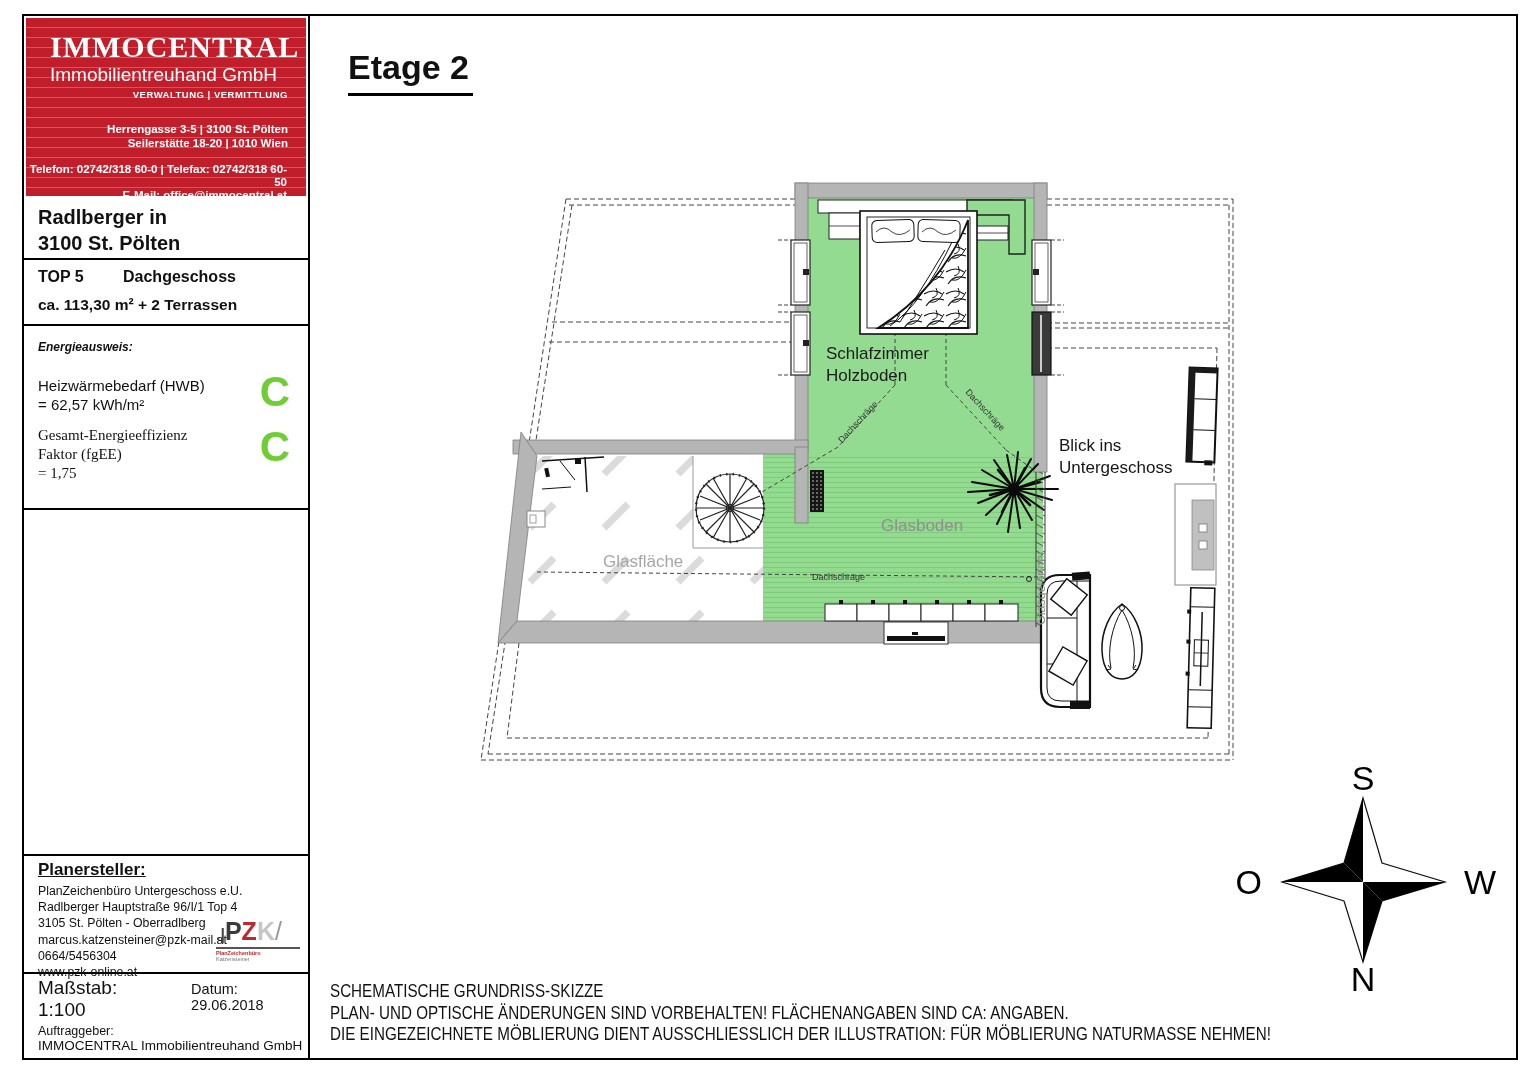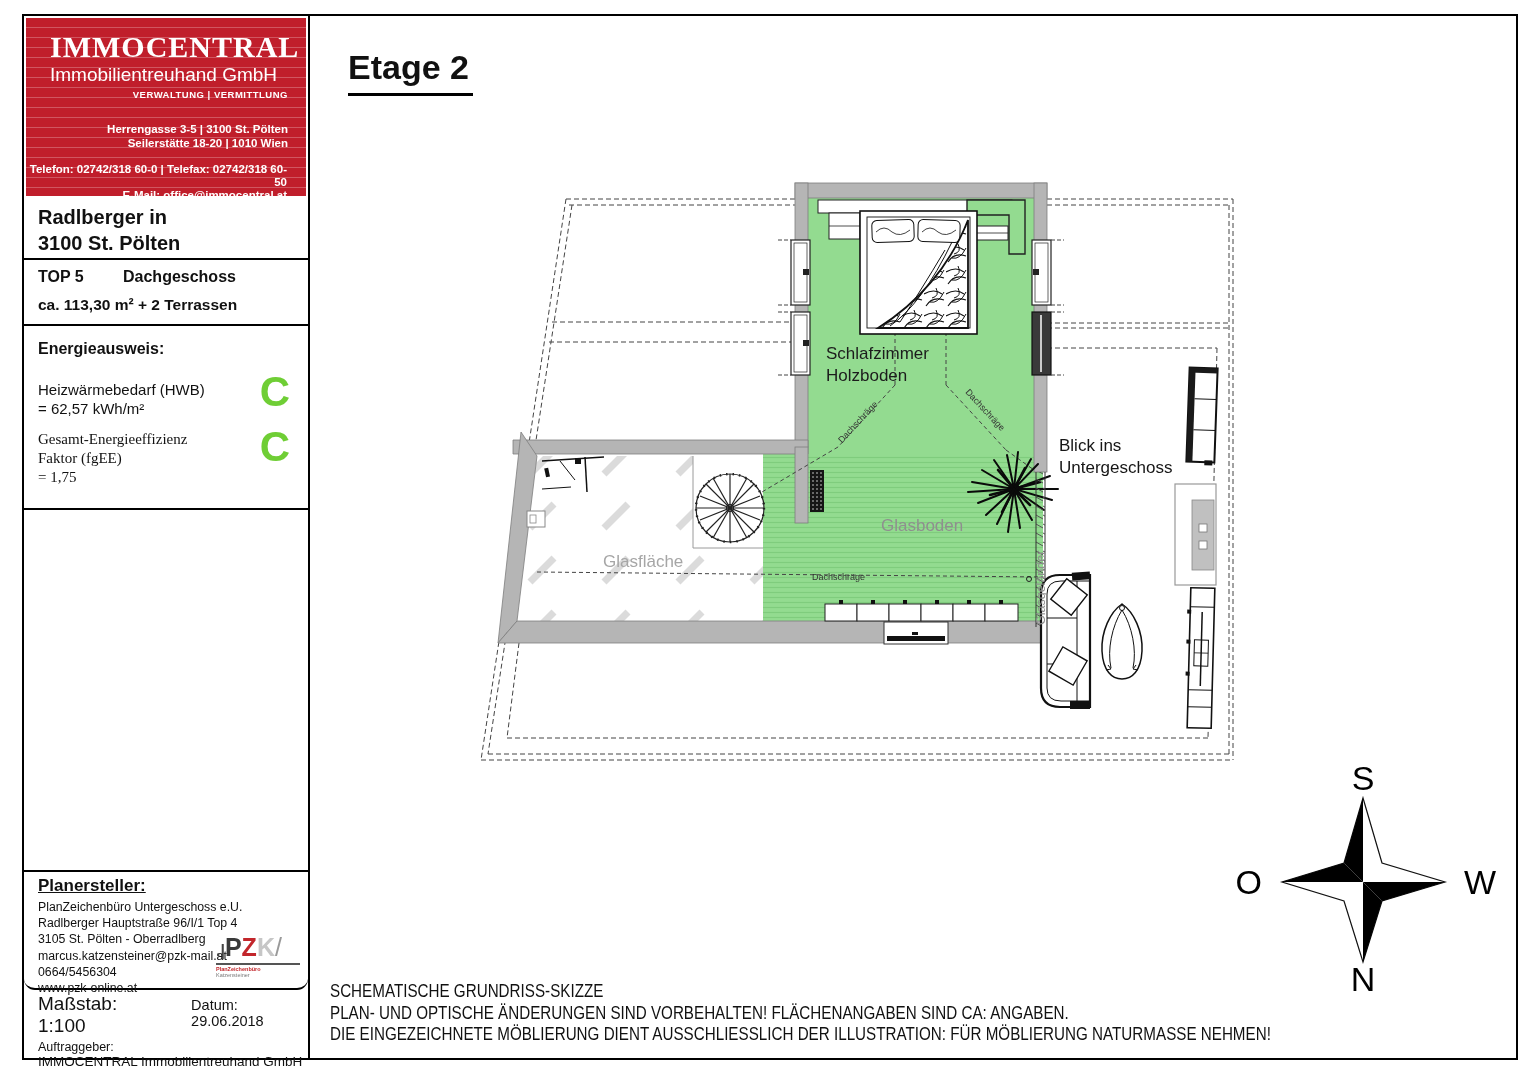--- a/index.html
+++ b/index.html
@@ -17,36 +17,36 @@
   .brand-sub{font-size:19px;padding:0 0 0 24px;}
   .brand-tag{font-size:9.5px;font-weight:bold;text-align:right;padding:3px 18px 0 0;letter-spacing:.5px;}
   .addr{font-size:11.5px;font-weight:bold;text-align:right;padding-right:18px;line-height:14px;}
   .addr1{margin-top:22px;}
   .contact{font-size:11.5px;font-weight:bold;text-align:right;padding-right:19px;line-height:13px;margin-top:13px;}
   .b-title{height:62px;padding:6px 0 0 14px;font-size:20px;font-weight:bold;line-height:26px;}
   .b-top{height:66px;padding:8px 0 0 14px;font-size:16px;font-weight:bold;}
   .b-top .row1 span.fl{display:inline-block;width:85px;}
   .b-top .row2{margin-top:10px;font-size:15.5px;}
   .b-energy{height:184px;padding:14px 0 0 14px;font-size:15px;}
-  .b-energy .eh{font-weight:bold;font-size:16px;}
+  .b-energy .eh{font-weight:bold;font-size:12px;font-style:italic;}
   .b-energy .lbl{margin-top:22px;line-height:19px;}
   .b-energy .lbl2{margin-top:12px;line-height:19px;font-family:Liberation Serif, serif;}
   .cletter{position:absolute;right:18px;font-size:42px;font-weight:bold;color:#6FCE35;line-height:36px;}
   .c1{top:48px;} .c2{top:103px;}
   .b-empty{flex:1;}
-  .b-planner{height:118px;padding:4px 0 0 14px;border-radius:11px;}
+  .b-planner{height:118px;padding:4px 0 0 14px;}
   .b-planner .ph{font-size:17px;font-weight:bold;text-decoration:underline;}
   .b-planner .pl{font-size:12.3px;line-height:16.2px;margin-top:3px;}
   .pzk{position:absolute;right:8px;bottom:10px;width:84px;text-align:left;}
   .pzk .big{font-size:25px;font-weight:bold;line-height:22px;letter-spacing:0px;}
   .pzk .m{color:#444;font-size:16px;} .pzk .p{color:#3a3a3a;} .pzk .z{color:#C2262B;}
   .pzk .k{color:#C6C6C6;} .pzk .sl{color:#999;font-weight:normal;}
   .pzk .sub{border-top:2px solid #555;margin-top:1px;padding-top:1px;font-size:5.5px;line-height:6px;}
   .pzk .s1{color:#C2262B;font-weight:bold;} .pzk .s2{color:#777;}
-  .b-meta{height:68px;padding:3px 0 0 14px;border-bottom:none;}
+  .b-meta{height:84px;padding:3px 0 0 14px;border-bottom:none;}
   .b-meta .mrow{display:flex;align-items:baseline;}
   .b-meta .scale{font-size:19px;}
   .b-meta .date{font-size:14.5px;margin-left:28px;}
   .b-meta .cl{font-size:12.5px;margin-top:3px;}
   .b-meta .cv{font-size:13.5px;}
   
   .etage{position:absolute;left:348px;top:48px;font-size:34px;font-weight:bold;z-index:6;
          border-bottom:3px solid #000;padding:0 4px 6px 0;}
   .plansvg{position:absolute;left:0;top:0;z-index:4;}
   .disclaimer{position:absolute;left:330px;top:980px;font-size:19px;line-height:21.5px;color:#111;

